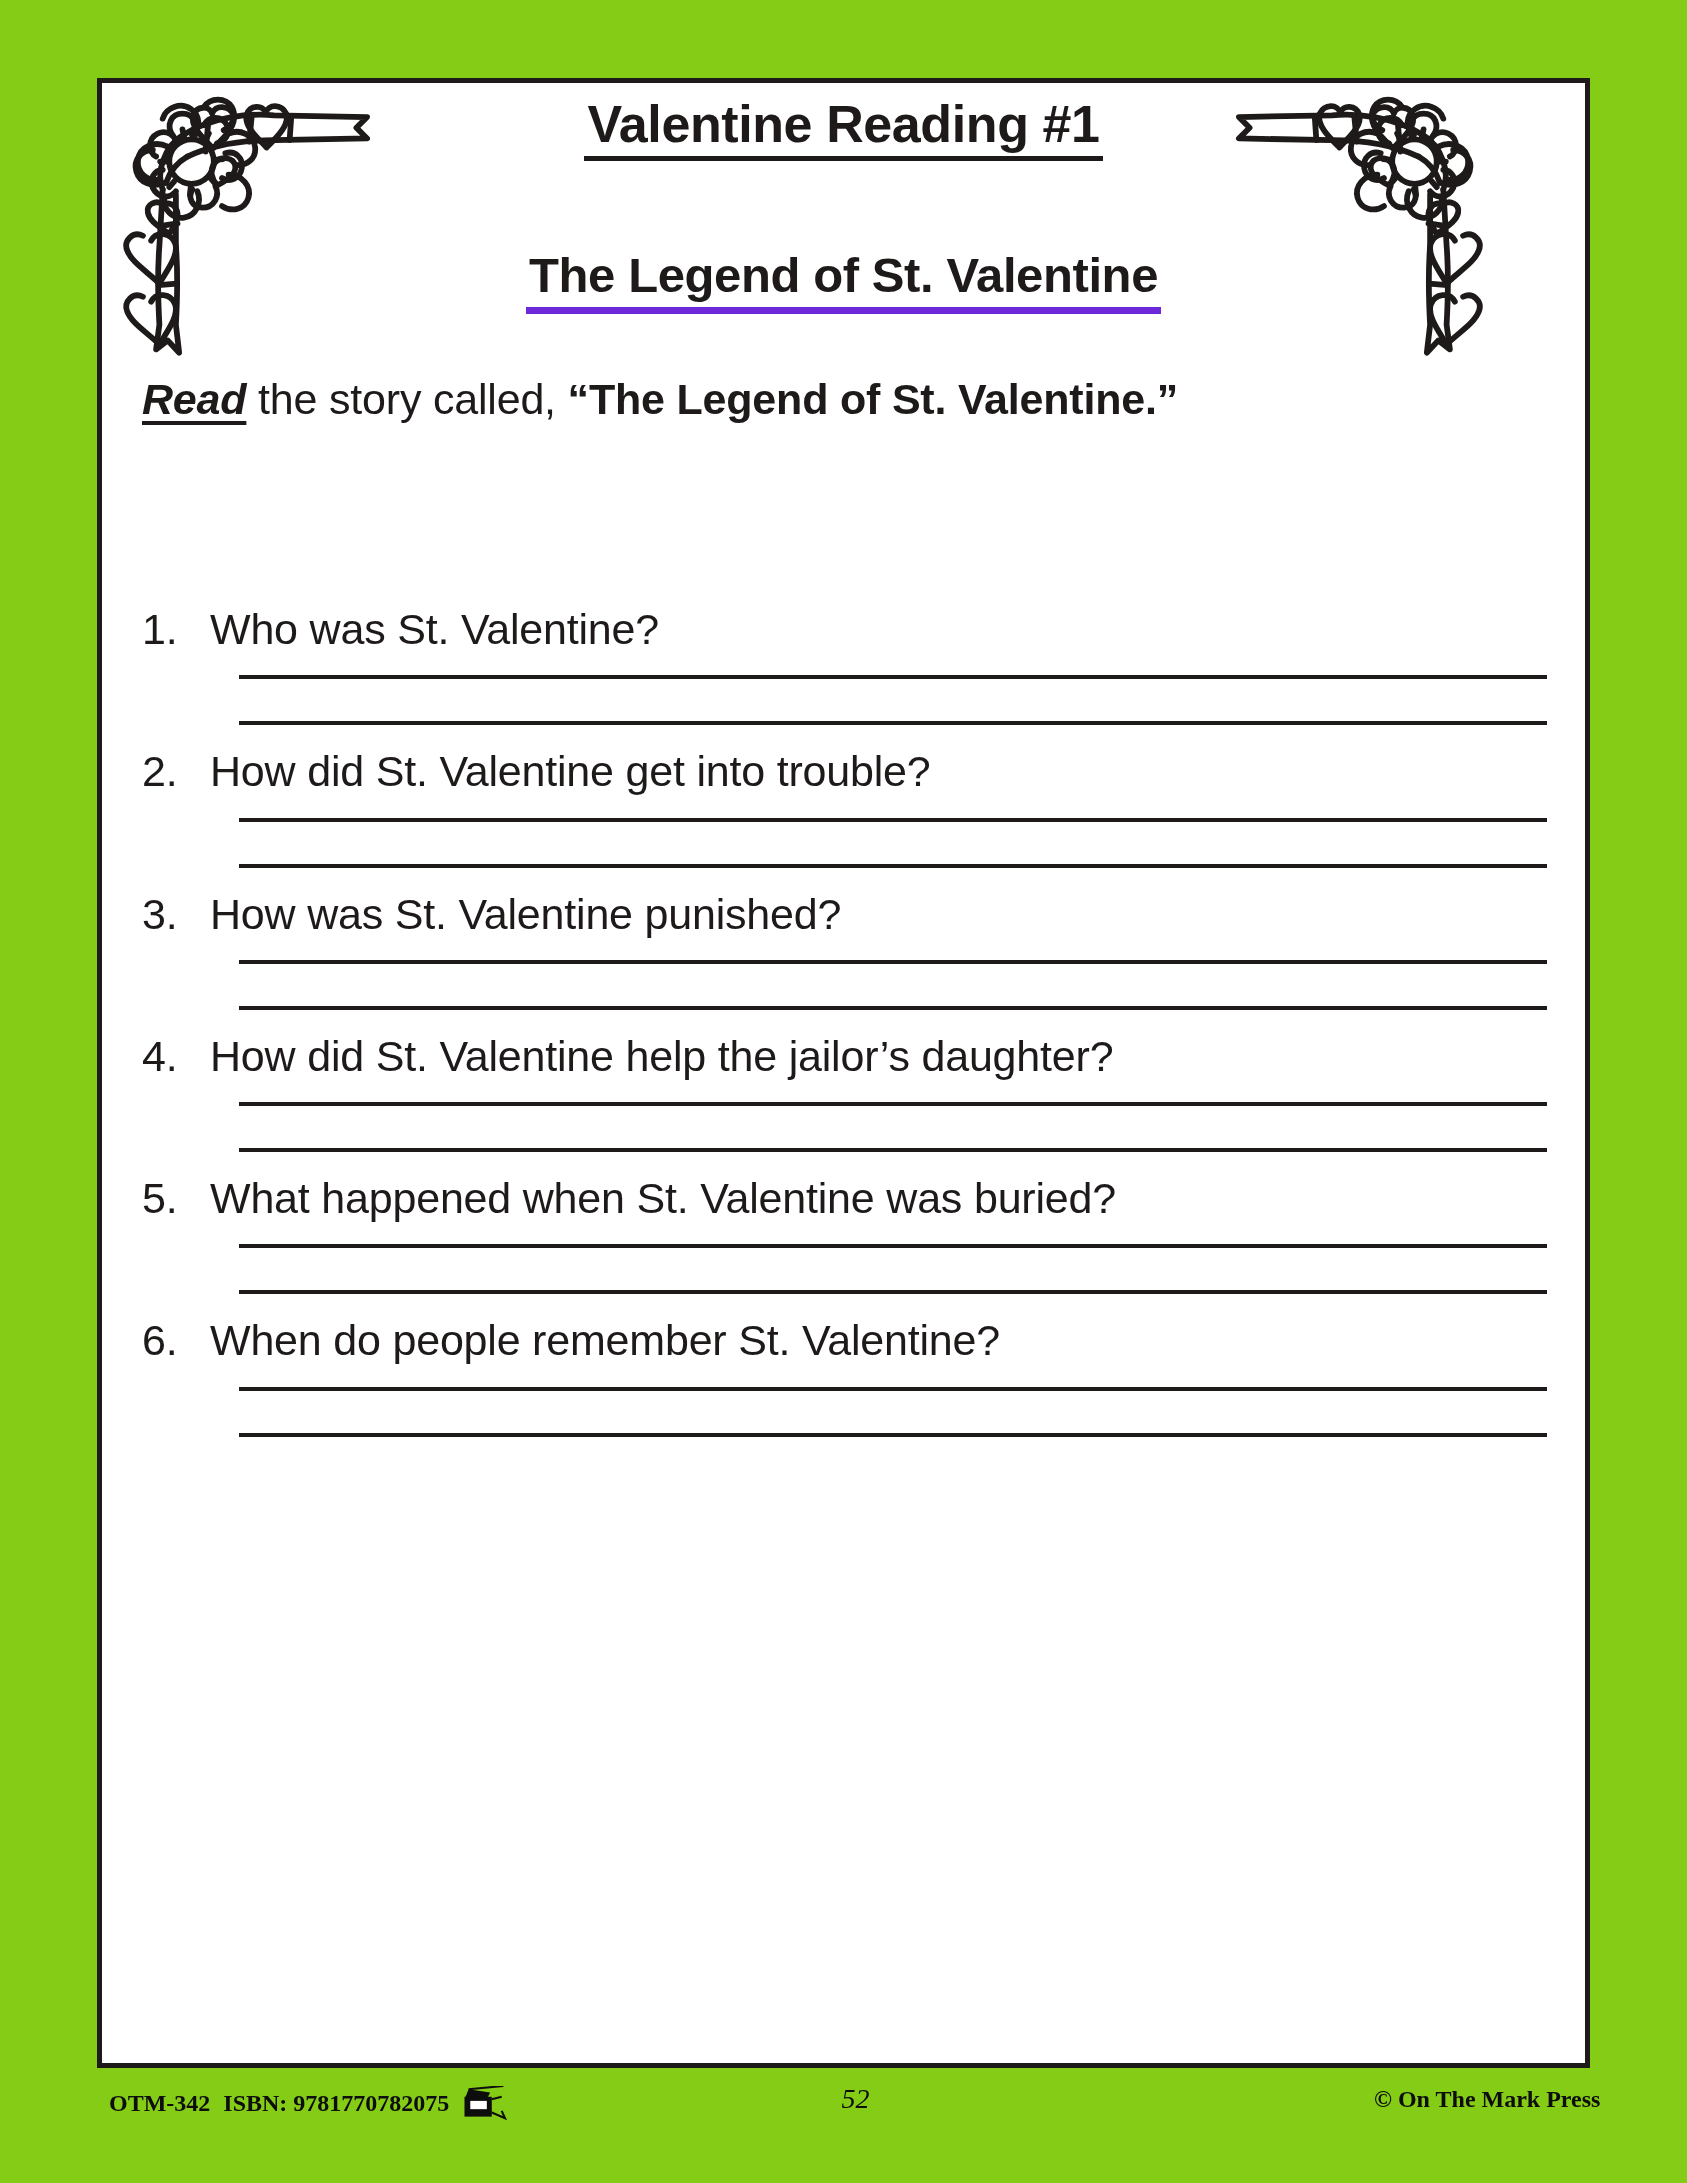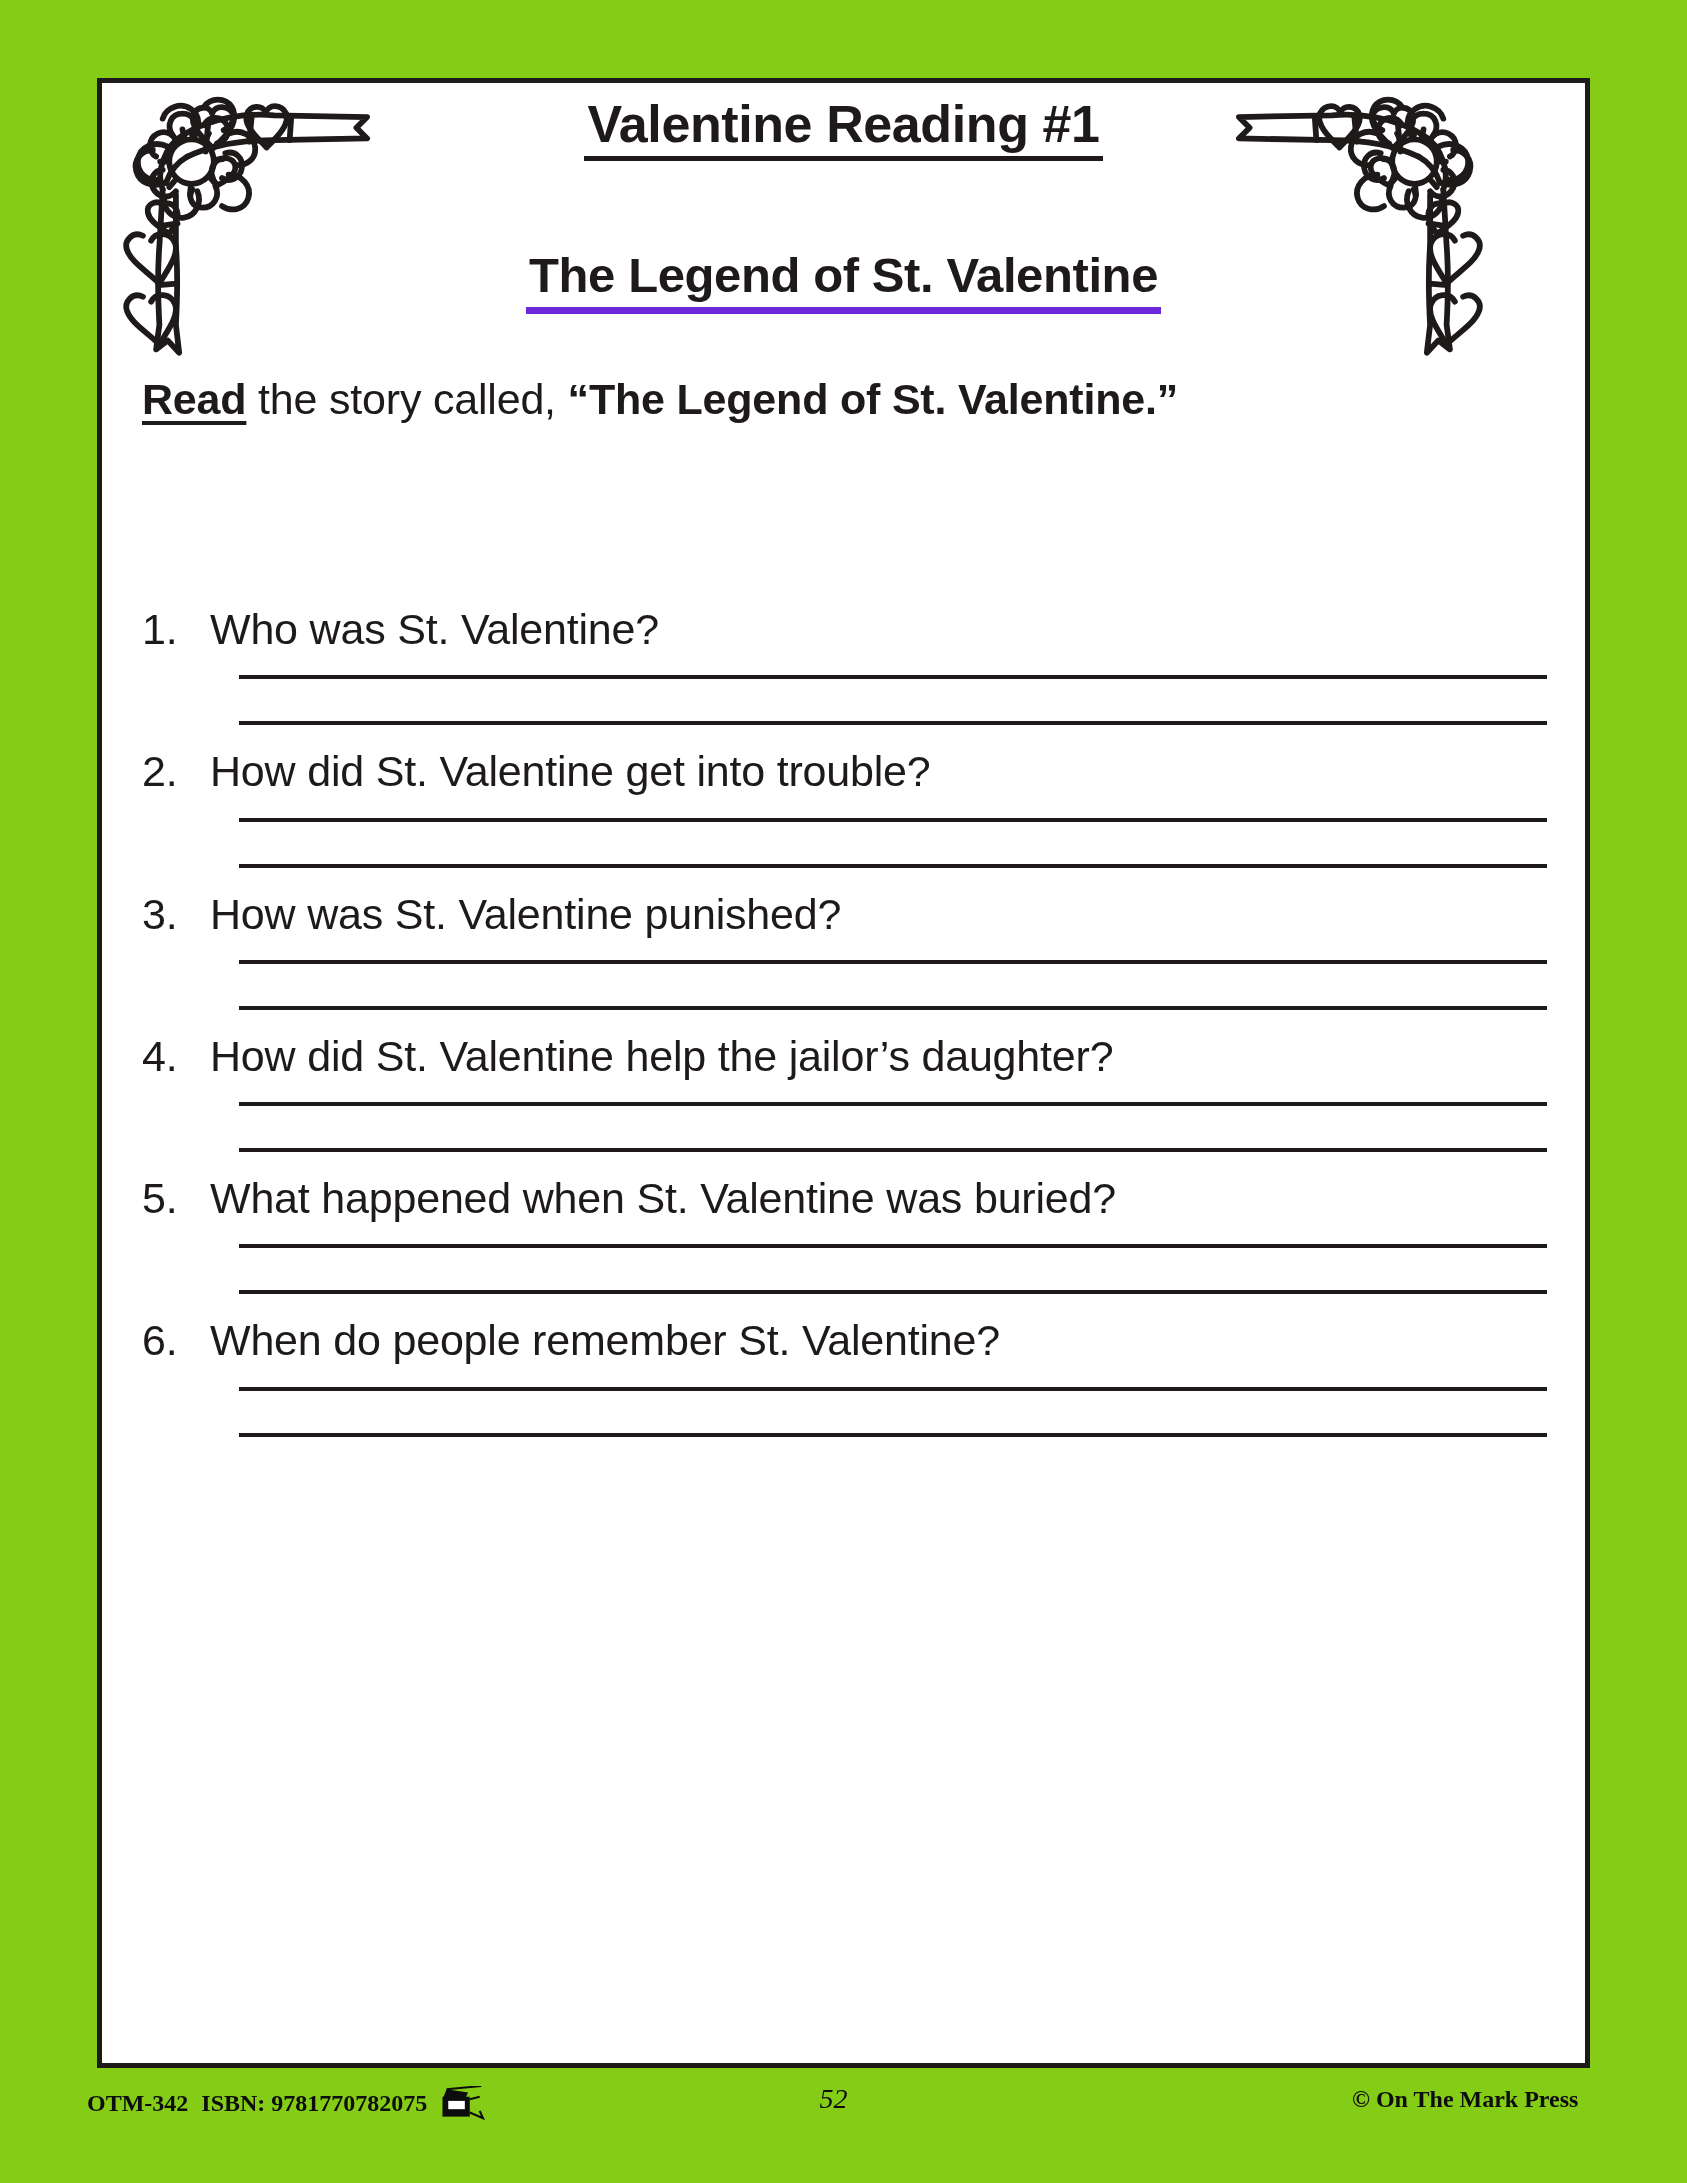--- a/index.html
+++ b/index.html
@@ -97,20 +97,21 @@
     color: #1d1a19;
     letter-spacing: -0.2px;
     white-space: nowrap;
   }
   .instr-line.second { margin-top: 51px; }
   .bu {
     font-weight: 700;
     text-decoration: underline;
     text-underline-offset: 7.4px;
     text-decoration-thickness: 4.1px;
+    font-style: italic;
   }
   .b { font-weight: 700; }
 
   
   .questions {
     position: absolute;
     left: 142px;
     top: 606px;
     width: 1409px;
   }
@@ -137,21 +138,21 @@
   }
   .answer-line {
     height: 0;
     border-bottom: 4.1px solid #1d1a19;
   }
   .answer-line + .answer-line { margin-top: 42px; }
 
   
   .footer {
     position: absolute;
-    left: 87px;
+    left: 109px;
     top: 2083px;
     width: 1493px;
     height: 58px;
     display: flex;
     align-items: center;
     font-family: "Liberation Serif", serif;
   }
   .footer-left {
     position: absolute;
     left: 0px;

